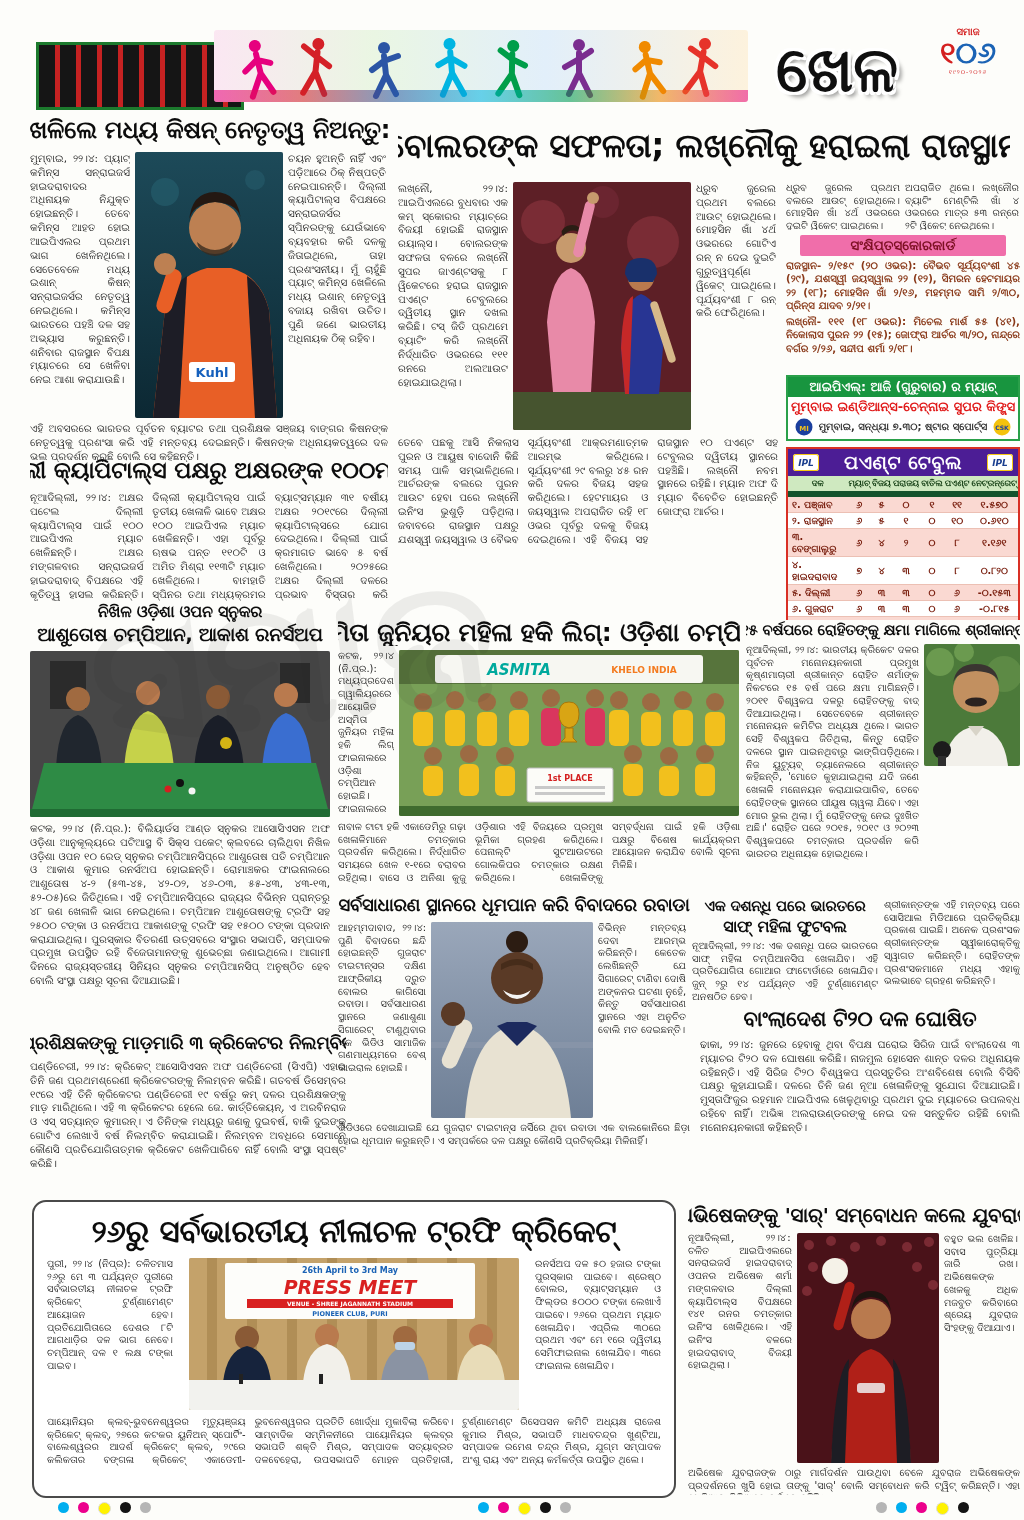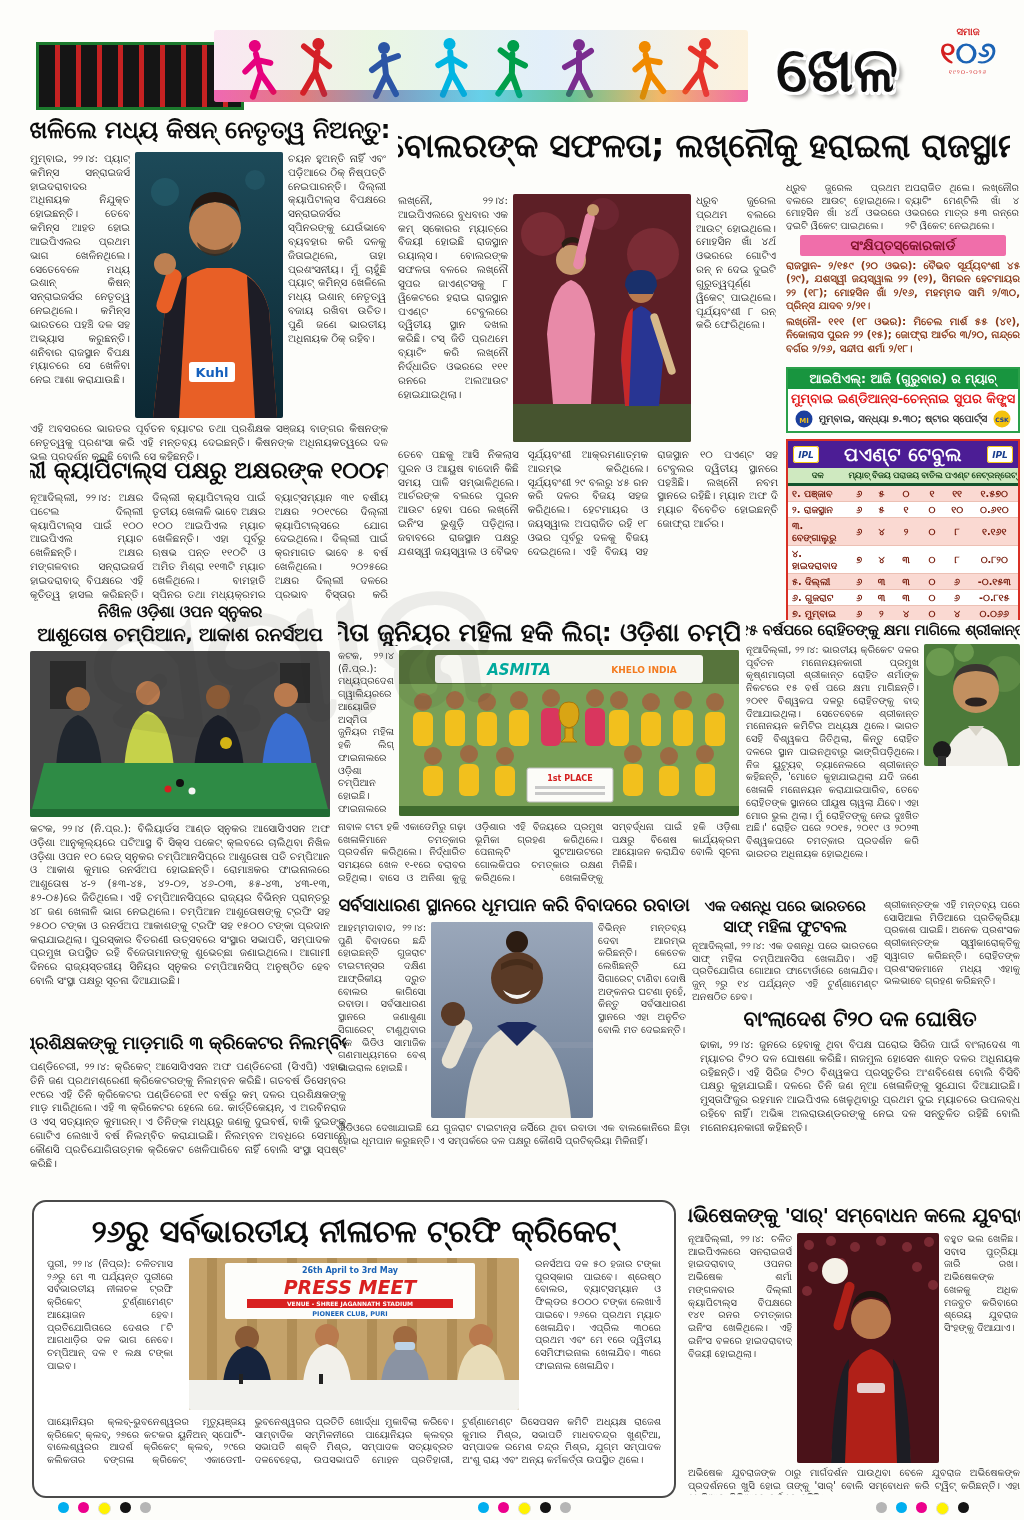--- a/index.html
+++ b/index.html
@@ -46,21 +46,21 @@
   .matchbox .mb-bar{background:#18953f;color:#fff;font-size:12.5px;font-weight:800;text-align:center;padding:2px 0;}
   .matchbox .mb-teams{color:#e01818;font-size:13px;font-weight:800;text-align:center;padding:2px 2px 1px;}
   .matchbox .mb-info{display:flex;justify-content:center;align-items:center;gap:6px;padding:2px 0 3px;
                      font-size:10px;font-weight:700;color:#333;}
   .ptable{border:2px solid #d93025;background:#fff;}
   .pt-bar{background:#4c1d95;display:flex;align-items:center;justify-content:space-between;padding:2px 5px;}
   .pt-bar .pt-title{color:#fff;font-size:19px;font-weight:800;letter-spacing:.5px;}
   .iplchip{width:26px;height:17px;background:#fff;border-radius:3px;display:flex;align-items:center;justify-content:center;
            font-size:9px;font-weight:800;font-style:italic;color:#1a3e8f;box-shadow:0 0 0 1px #f7c915 inset;}
   .ptable table{width:100%;border-collapse:collapse;}
-  .ptable th{background:#cfe9c0;color:#123d12;font-size:8.6px;font-weight:800;padding:2px 1px;border-bottom:3px solid #14532d;}
+  .ptable th{background:#cfe9c0;color:#123d12;font-size:8.6px;font-weight:800;padding:2px 1px;border-bottom:6px solid #14532d;}
   .ptable td{font-size:9.6px;font-weight:700;color:#7a2010;text-align:center;padding:1.5px 2px;border-bottom:1px solid #ecc0b4;}
   .ptable tr:nth-child(odd) td{background:#fad9d2;}
   .ptable td:first-child{text-align:left;padding-left:4px;}
   
   .nbox{border:2.5px solid #4a4a4a;border-radius:14px;background:#fff;padding:8px 13px;}
   
   .watermark{left:90px;top:560px;font-size:175px;font-weight:800;color:#1f1f1f;opacity:.07;
              transform:rotate(-7deg);z-index:40;pointer-events:none;white-space:nowrap;}
   .dots{display:flex;gap:9px;}
   .dot{width:11px;height:11px;border-radius:50%;}
@@ -151,21 +151,21 @@
           <text x="77" y="225" font-size="13" font-weight="bold" fill="#1560bd" text-anchor="middle">Kuhl</text>
         </svg>
       </div>
       <div class="bt" style="width:98px;">ଚୟନ ହୁଅନ୍ତି ନାହିଁ ଏବଂ ପଡ଼ିଆରେ ଠିକ୍ ନିଷ୍ପତ୍ତି ନେଇପାରନ୍ତି। ଦିଲ୍ଲୀ କ୍ୟାପିଟାଲ୍ସ ବିପକ୍ଷରେ ସନ୍‌ରାଇଜର୍ସର ସ୍ପିନରଙ୍କୁ ଯେଉଁଭାବେ ବ୍ୟବହାର କରି ଦଳକୁ ଜିତାଇଥିଲେ, ତାହା ପ୍ରଶଂସନୀୟ। ମୁଁ ଚାହୁଁଛି ପ୍ୟାଟ୍ କମିନ୍ସ ଖେଳିଲେ ମଧ୍ୟ ଇଶାନ୍ ନେତୃତ୍ୱ ବଜାୟ ରଖିବା ଉଚିତ। ପୁଣି ଜଣେ ଭାରତୀୟ ଅଧିନାୟକ ଠିକ୍ ରହିବ।</div>
     </div>
     <div class="bt" style="margin-top:4px;height:40px;">ଏହି ଅବସରରେ ଭାରତର ପୂର୍ବତନ ବ୍ୟାଟର ତଥା ପ୍ରଶିକ୍ଷକ ସଞ୍ଜୟ ବାଙ୍ଗର କିଷନଙ୍କ ନେତୃତ୍ୱକୁ ପ୍ରଶଂସା କରି ଏହି ମନ୍ତବ୍ୟ ଦେଇଛନ୍ତି। କିଷନଙ୍କ ଅଧିନାୟକତ୍ୱରେ ଦଳ ଭଲ ପ୍ରଦର୍ଶନ କରୁଛି ବୋଲି ସେ କହିଛନ୍ତି।</div>
   </div>
 
   <div class="abs hl" style="left:398px;top:118px;width:612px;height:56px;font-size:33px;">ବୋଲରଙ୍କ ସଫଳତା; ଲଖ୍ନୌକୁ ହରାଇଲା ରାଜସ୍ଥାନ</div>
 
-  <div class="abs" style="left:398px;top:194px;width:380px;">
+  <div class="abs" style="left:398px;top:182px;width:380px;">
     <div class="rowflex" style="height:248px;">
       <div class="bt" style="width:110px;">ଲଖ୍ନୌ, ୨୨।୪: ଆଇପିଏଲରେ ବୁଧବାର ଏକ କମ୍ ସ୍କୋରର ମ୍ୟାଚ୍‌ରେ ବିଜୟୀ ହୋଇଛି ରାଜସ୍ଥାନ ରୟାଲ୍ସ। ବୋଲରଙ୍କ ସଫଳତା ବଳରେ ଲଖ୍ନୌ ସୁପର ଜାଏଣ୍ଟସକୁ ୮ ୱିକେଟରେ ହରାଇ ରାଜସ୍ଥାନ ପଏଣ୍ଟ ଟେବୁଲରେ ଦ୍ୱିତୀୟ ସ୍ଥାନ ଦଖଲ କରିଛି। ଟସ୍ ଜିତି ପ୍ରଥମେ ବ୍ୟାଟିଂ କରି ଲଖ୍ନୌ ନିର୍ଦ୍ଧାରିତ ଓଭରରେ ୧୧୧ ରନରେ ଅଲଆଉଟ ହୋଇଯାଇଥିଲା।</div>
       <div class="photo" style="width:178px;height:248px;">
         <svg width="178" height="248" viewBox="0 0 178 248">
           <rect width="178" height="248" fill="#5d1f26"></rect>
           <circle cx="30" cy="40" r="22" fill="#7a2c35"></circle>
             <circle cx="140" cy="60" r="26" fill="#7a2c35"></circle>
             <circle cx="90" cy="20" r="16" fill="#6b2530"></circle>
           <rect y="210" width="178" height="38" fill="#46542f"></rect>
 
@@ -192,21 +192,21 @@
       <div class="bt-sm" style="width:114px;">ଧ୍ରୁବ ଜୁରେଲ ପ୍ରଥମ ବଲରେ ଆଉଟ୍ ହୋଇଥିଲେ। ମୋହସିନ ଖାଁ ୪ର୍ଥ ଓଭରରେ ଦୁଇଟି ୱିକେଟ୍ ପାଇଥିଲେ।</div>
       <div class="bt-sm" style="width:114px;">ଅପରାଜିତ ଥିଲେ। ଲଖ୍ନୌର ବ୍ୟାଟିଂ ମେଣ୍ଟିଲି ଖାଁ ୪ ଓଭରରେ ମାତ୍ର ୫୩ ରନ୍ରେ ୨ଟି ୱିକେଟ୍ ନେଇଥିଲେ।</div>
     </div>
 
     <div class="sc-title" style="margin-top:5px;">ସଂକ୍ଷିପ୍ତସ୍କୋରକାର୍ଡ</div>
     <div class="sc-body" style="height:104px;">
       <p>ରାଜସ୍ଥାନ- ୨/୧୫୯ (୨୦ ଓଭର): ବୈଭବ ସୂର୍ଯ୍ୟବଂଶୀ ୪୫ (୨୯), ଯଶସ୍ୱୀ ଜୟସ୍ୱାଲ ୨୨ (୧୨), ସିମରନ ହେଟମାୟର ୨୨ (୧୮); ମୋହସିନ ଖାଁ ୨/୧୬, ମହମ୍ମଦ ସାମି ୨/୩୦, ପ୍ରିନ୍ସ ଯାଦବ ୨/୨୧।</p>
       <p>ଲଖ୍ନୌ- ୧୧୧ (୧୮ ଓଭର): ମିଚେଲ ମାର୍ଶ ୫୫ (୪୧), ନିକୋଲାସ ପୁରନ ୨୨ (୧୫); ଜୋଫ୍ରା ଆର୍ଚର ୩/୨୦, ନାନ୍ଦ୍ରେ ବର୍ଗର ୨/୨୬, ସନ୍ଦୀପ ଶର୍ମା ୨/୧୮।</p>
     </div>
 
-    <div class="matchbox" style="margin-top:4px;">
+    <div class="matchbox" style="margin-top:12px;">
       <div class="mb-bar">ଆଇପିଏଲ୍: ଆଜି (ଗୁରୁବାର) ର ମ୍ୟାଚ୍</div>
       <div class="mb-teams">ମୁମ୍ବାଇ ଇଣ୍ଡିଆନ୍ସ-ଚେନ୍ନାଇ ସୁପର କିଙ୍ଗ୍ସ</div>
       <div class="mb-info">
         <svg width="18" height="18" viewBox="0 0 18 18">
             <circle cx="9" cy="9" r="8.5" fill="#1b3f9e"></circle>
             <text x="9" y="12.5" font-size="7" font-weight="bold" fill="#f2c01d" text-anchor="middle">MI</text>
           </svg>
         <span>ମୁମ୍ବାଇ, ସନ୍ଧ୍ୟା ୭.୩୦; ଷ୍ଟାର ସ୍ପୋର୍ଟ୍ସ</span>
         <svg width="18" height="18" viewBox="0 0 18 18">
             <circle cx="9" cy="9" r="8.5" fill="#f4c20d"></circle>
@@ -527,21 +527,21 @@
         </svg>
       </div>
       <div class="bt-sm" style="width:128px;">ରନର୍ସଅପ ଦଳ ୫୦ ହଜାର ଟଙ୍କା ପୁରସ୍କାର ପାଇବେ। ଶ୍ରେଷ୍ଠ ବୋଲର, ବ୍ୟାଟ୍ସମ୍ୟାନ ଓ ଫିଲ୍ଡର ୫୦୦୦ ଟଙ୍କା ଲେଖାଏଁ ପାଇବେ। ୨୬ରେ ପ୍ରଥମ ମ୍ୟାଚ ଖେଳାଯିବ। ଏପ୍ରିଲ ୩୦ରେ ପ୍ରଥମ ଏବଂ ମେ ୧ରେ ଦ୍ୱିତୀୟ ସେମିଫାଇନାଲ ଖେଳାଯିବ। ୩ରେ ଫାଇନାଲ ଖେଳାଯିବ।</div>
     </div>
     <div class="bt-sm cols3" style="margin-top:6px;height:62px;">ପାୟୋନିୟର କ୍ଲବ୍-ଭୁବନେଶ୍ୱରର ମୃତ୍ୟୁଞ୍ଜୟ କ୍ରିକେଟ୍ କ୍ଲବ୍, ୨୭ରେ କଟକର ୟୁନିଅନ୍ ସ୍ପୋର୍ଟିଂ-ବାଲେଶ୍ୱରର ଆଦର୍ଶ କ୍ରିକେଟ୍ କ୍ଲବ୍, ୨୯ରେ କଲିକତାର ବଙ୍ଗଳା କ୍ରିକେଟ୍ ଏକାଡେମୀ-ଭୁବନେଶ୍ୱରର ପ୍ରତିତି ଖୋର୍ଦ୍ଧା ମୁକାବିଲା କରିବେ। ସାମ୍ବାଦିକ ସମ୍ମିଳନୀରେ ପାୟୋନିୟର କ୍ଲବ୍‌ର ସଭାପତି ଶକ୍ତି ମିଶ୍ର, ସମ୍ପାଦକ ସତ୍ୟାବ୍ରତ ଦଳବେହେରା, ଉପସଭାପତି ମୋହନ ପ୍ରତିହାରୀ, ଟୁର୍ଣ୍ଣାମେଣ୍ଟ ରିସେପସନ କମିଟି ଅଧ୍ୟକ୍ଷ ରାଜେଶ କୁମାର ମିଶ୍ର, ସଭାପତି ମାଧବଚନ୍ଦ୍ର ଖୁଣ୍ଟିଆ, ସମ୍ପାଦକ ରମେଶ ଚନ୍ଦ୍ର ମିଶ୍ର, ଯୁଗ୍ମ ସମ୍ପାଦକ ଅଂଶୁ ରାୟ ଏବଂ ଅନ୍ୟ କର୍ମକର୍ତ୍ତା ଉପସ୍ଥିତ ଥିଲେ।</div>
   </div>
 
   <div class="abs" style="left:688px;top:1202px;width:332px;">
     <div class="hl" style="font-size:20px;height:26px;">ଅଭିଷେକଙ୍କୁ 'ସାର୍' ସମ୍ବୋଧନ କଲେ ଯୁବରାଜ</div>
     <div class="rowflex" style="margin-top:5px;height:230px;">
-      <div class="bt-sm" style="width:104px;">ନୂଆଦିଲ୍ଲୀ, ୨୨।୪: ଚଳିତ ଆଇପିଏଲରେ ସନରାଇଜର୍ସ ହାଇଦରାବାଦ୍ ଓପନର ଅଭିଷେକ ଶର୍ମା ମଙ୍ଗଳବାର ଦିଲ୍ଲୀ କ୍ୟାପିଟାଲ୍ସ ବିପକ୍ଷରେ ୧୪୧ ରନର ଚମତ୍କାର ଇନିଂସ ଖେଳିଥିଲେ। ଏହି ଇନିଂସ ବଳରେ ହାଇଦରାବାଦ୍ ବିଜୟୀ ହୋଇଥିଲା।</div>
+      <div class="bt-sm" style="width:104px;font-family:Liberation Mono, monospace;">ନୂଆଦିଲ୍ଲୀ, ୨୨।୪: ଚଳିତ ଆଇପିଏଲରେ ସନରାଇଜର୍ସ ହାଇଦରାବାଦ୍ ଓପନର ଅଭିଷେକ ଶର୍ମା ମଙ୍ଗଳବାର ଦିଲ୍ଲୀ କ୍ୟାପିଟାଲ୍ସ ବିପକ୍ଷରେ ୧୪୧ ରନର ଚମତ୍କାର ଇନିଂସ ଖେଳିଥିଲେ। ଏହି ଇନିଂସ ବଳରେ ହାଇଦରାବାଦ୍ ବିଜୟୀ ହୋଇଥିଲା।</div>
       <div class="photo" style="width:142px;height:230px;">
         <svg width="142" height="230" viewBox="0 0 142 230">
           <rect width="142" height="230" fill="#4a1219"></rect>
           <g fill="#7a2a33">
               <circle cx="12" cy="12" r="5"></circle>
               <circle cx="34" cy="8" r="5"></circle>
               <circle cx="58" cy="14" r="5"></circle>
               <circle cx="84" cy="8" r="5"></circle>
               <circle cx="110" cy="14" r="5"></circle>
               <circle cx="132" cy="9" r="5"></circle>

